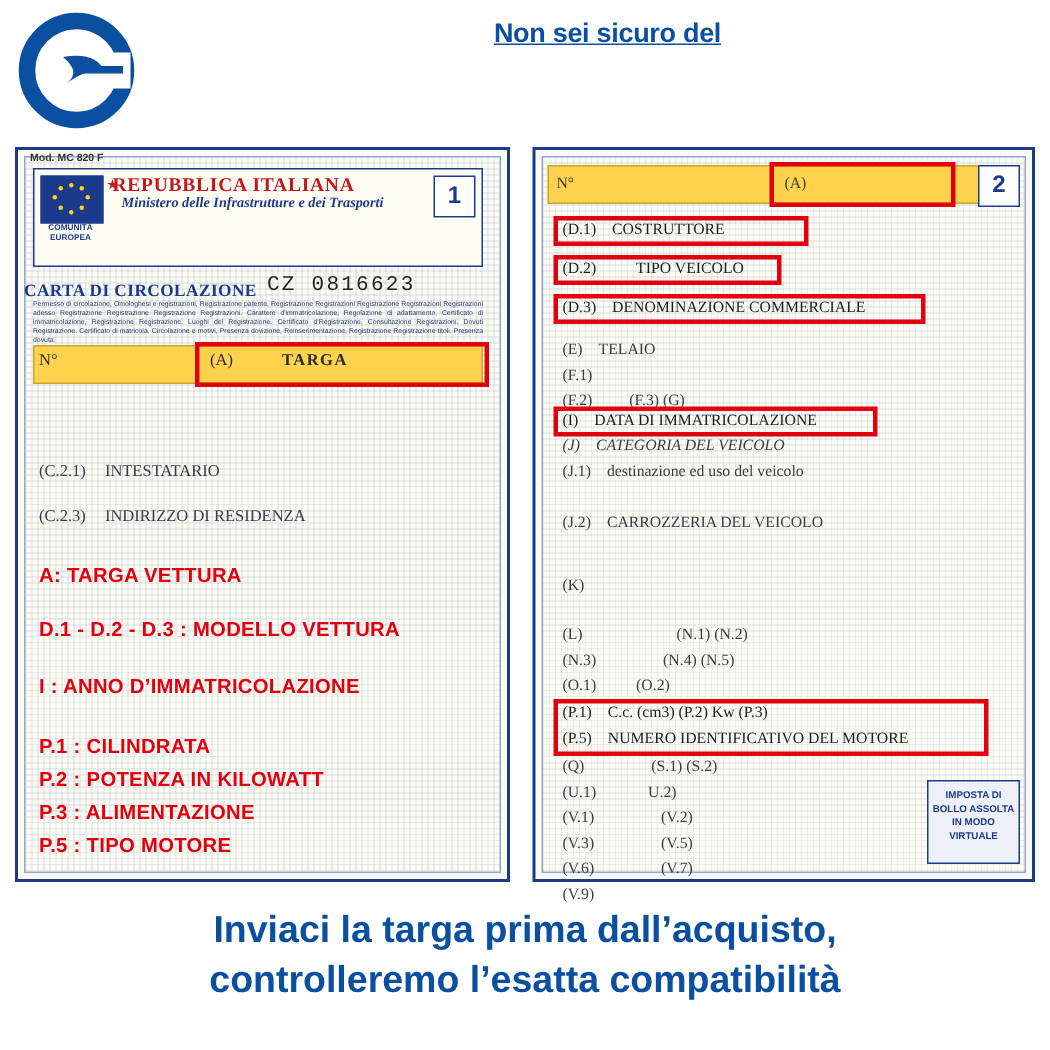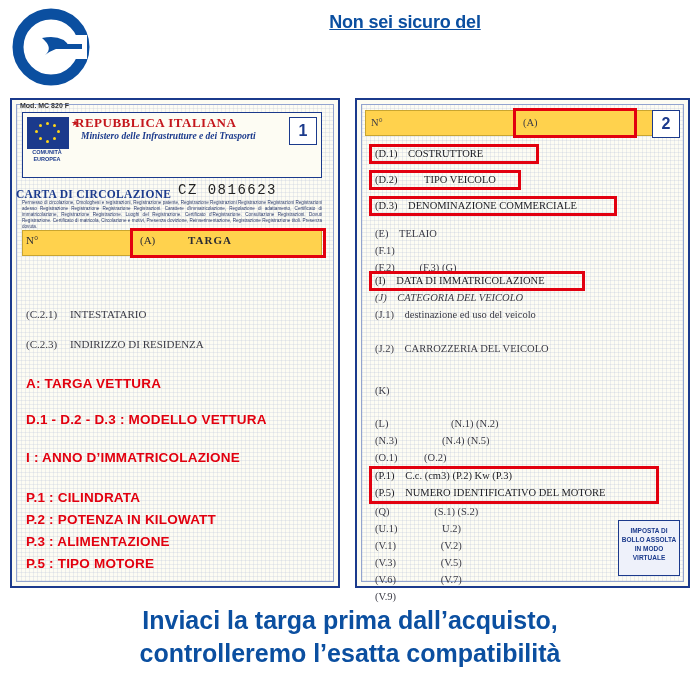--- a/index.html
+++ b/index.html
@@ -320,21 +320,21 @@
       <span style="margin-left:8px;">NUMERO IDENTIFICATIVO DEL MOTORE</span>
     </div>
     <div class="hl" style="left:12px;top:366px;width:290px;height:38px;"></div>
 
     <div class="rfield" style="left:18px;top:406px;">
       <span>(Q)</span>
       <span style="margin-left:42px;">(S.1)                      (S.2)</span>
     </div>
     <div class="rfield" style="left:18px;top:423px;">
       <span>(U.1)</span>
-      <span style="margin-left:42px;">U.2)</span>
+      <span style="margin-left:32px;">U.2)</span>
     </div>
     <div class="rfield" style="left:18px;top:440px;">
       <span>(V.1)</span>
       <span style="margin-left:42px;">(V.2)</span>
     </div>
     <div class="rfield" style="left:18px;top:457px;">
       <span>(V.3)</span>
       <span style="margin-left:42px;text-align:right;">(V.5)</span>
     </div>
     <div class="rfield" style="left:18px;top:474px;">

